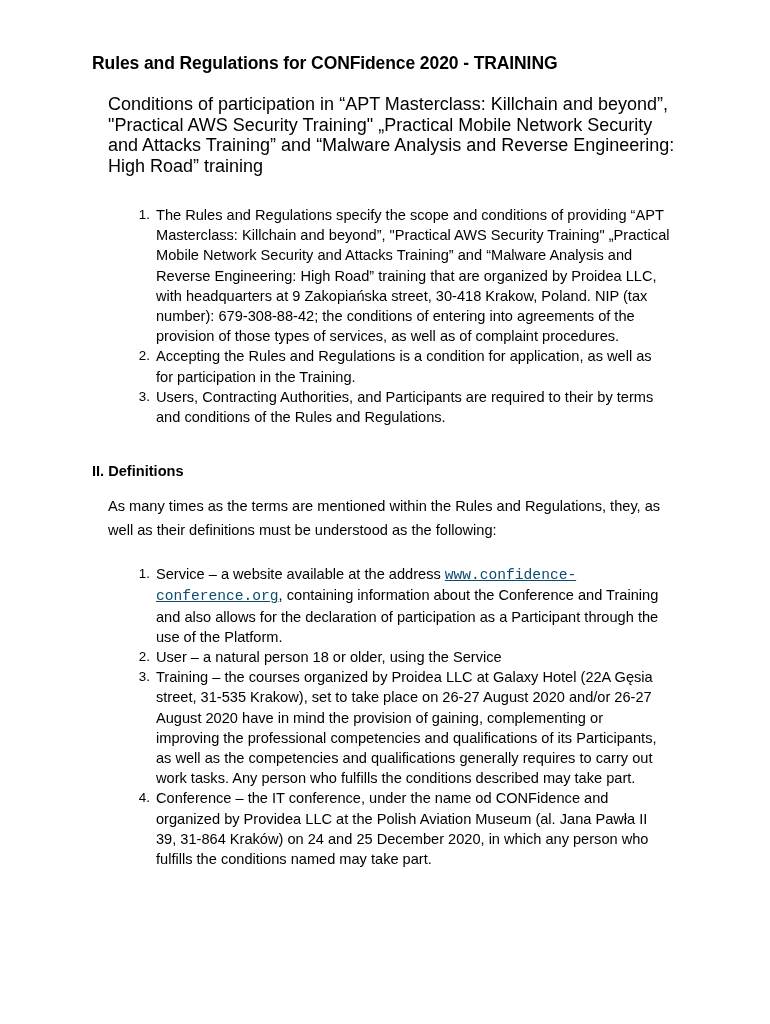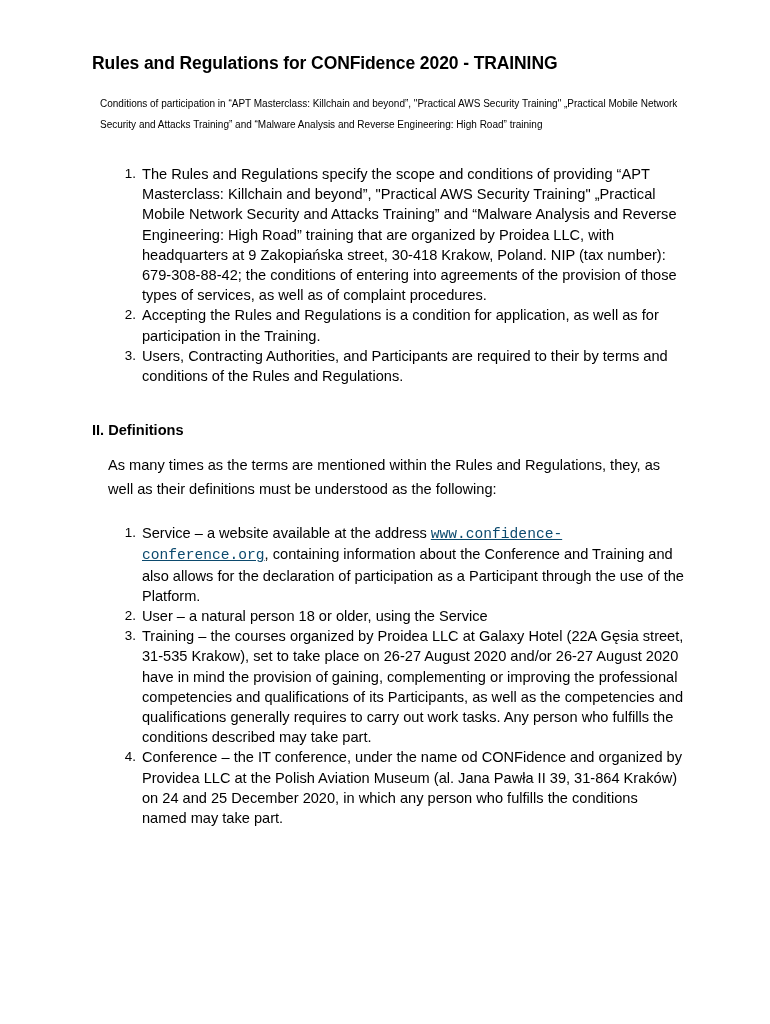--- a/index.html
+++ b/index.html
@@ -24,41 +24,41 @@
     overflow: hidden;
   }
   .doc-title {
     font-size: 17.5px;
     font-weight: bold;
     line-height: 22px;
     margin: 0 0 20px 0;
     letter-spacing: -0.1px;
   }
   .intro-para {
-    font-size: 10px;
+    font-size: 18px;
     line-height: 20.5px;
-    margin: 0 0 29px 8px;
+    margin: 0 0 29px 16px;
   }
   .section-heading {
     font-size: 14.6px;
     font-weight: bold;
     line-height: 20px;
     margin: 0 0 14px 0;
   }
   .section-heading.second {
     margin-top: 34px;
     margin-bottom: 13px;
   }
   .body-para {
     font-size: 14.6px;
     line-height: 24px;
     margin: 0 0 22px 16px;
   }
   ol.numbered {
-    margin: 2px;
+    margin: 16px;
     padding: 0 0 0 0;
     list-style: none;
     counter-reset: li;
   }
   ol.numbered > li {
     position: relative;
     counter-increment: li;
     font-size: 14.6px;
     line-height: 20.2px;
     padding-left: 48px;

